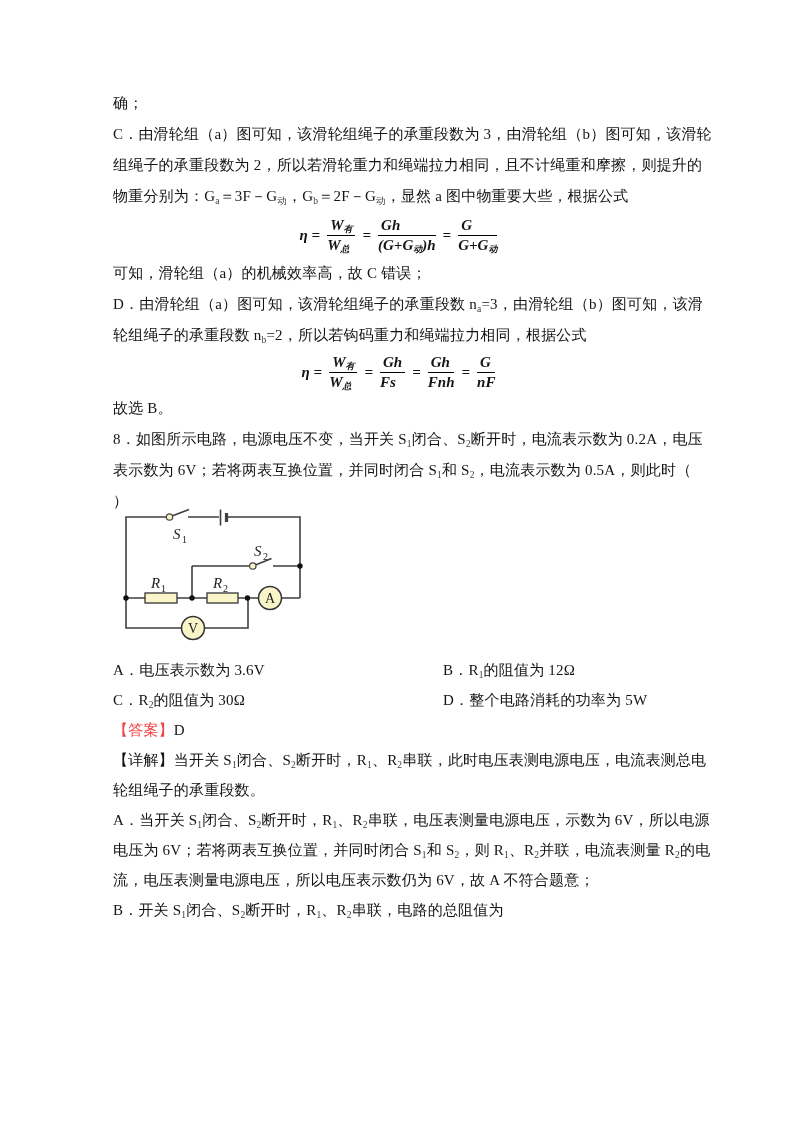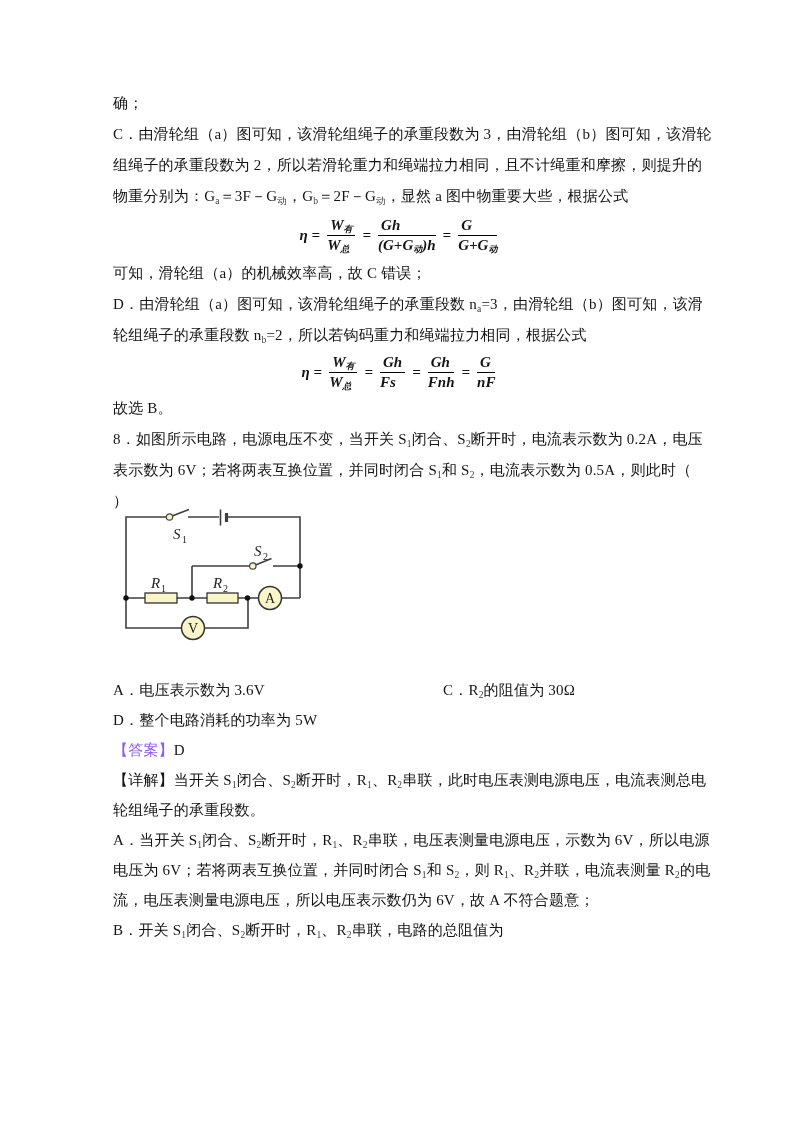--- a/index.html
+++ b/index.html
@@ -19,21 +19,21 @@
     height:31px;
     white-space:nowrap;
     letter-spacing:0.2px;
   }
   .ln sub, .opt sub{
     font-size:9.5px;
     line-height:0;
     vertical-align:-3px;
     color:#3c3c3c;
   }
-  .blue{color:#8b5cf6;}
+  .blue{color:#ef4444;}
   
   .formula{
     display:flex;justify-content:center;align-items:center;
     gap:7px;
     font-weight:bold;font-style:italic;
     font-size:15px;line-height:1.1;
   }
   .formula.f1{height:46px;}
   .formula.f2{height:42px;}
   .frac{display:inline-flex;flex-direction:column;text-align:left;vertical-align:middle;}
@@ -41,21 +41,21 @@
   .frac .den{display:block;padding-top:1px;}
   .frac sub,.fsym sub{font-size:9px;line-height:0;vertical-align:-2px;}
   
   .figure{height:130px;position:relative;}
   .figure svg{position:absolute;left:5px;top:-10px;}
   .circ-label{font-family:"Liberation Serif","DejaVu Serif",serif;font-style:italic;font-size:15px;fill:#222;}
   .circ-sub{font-family:"Liberation Serif","DejaVu Serif",serif;font-size:10px;fill:#222;}
   .meter-letter{font-family:"Liberation Serif","DejaVu Serif",serif;font-size:14px;fill:#222;text-anchor:middle;}
   
   .options{
-    margin-top:28px;
+    margin-top:8px;
     display:grid;
     grid-template-columns:330px auto;
   }
   .opt{
     font-size:15px;line-height:30px;height:30px;white-space:nowrap;letter-spacing:0.2px;
   }
   .lower .ln{line-height:30px;height:30px;}
 </style>
 </head>
 <body>
@@ -154,20 +154,21 @@
       <text class="circ-sub" x="43" y="85">1</text>
       <text class="circ-label" x="95" y="81">R</text>
       <text class="circ-sub" x="105" y="85">2</text>
       <text class="meter-letter" x="152" y="96">A</text>
       <text class="meter-letter" x="75" y="126">V</text>
     </svg>
   </div>
 
   <div class="options">
     <div class="opt"><span>A．电压表示数为 3.6V</span></div>
+    <div class="opt"><span>B．R</span><sub>1</sub><span>的阻值为 12Ω</span></div>
     <div class="opt"><span>C．R</span><sub>2</sub><span>的阻值为 30Ω</span></div>
     <div class="opt"><span>D．整个电路消耗的功率为 5W</span></div>
   </div>
 
   <div class="lower">
     <div class="ln"><span class="blue">【答案】</span><span>D</span></div>
     <div class="ln"><span>【详解】当开关 S</span><sub>1</sub><span>闭合、S</span><sub>2</sub><span>断开时，R</span><sub>1</sub><span>、R</span><sub>2</sub><span>串联，此时电压表测电源电压，电流表测总电</span></div>
     <div class="ln"><span>轮组绳子的承重段数。</span></div>
     <div class="ln"><span>A．当开关 S</span><sub>1</sub><span>闭合、S</span><sub>2</sub><span>断开时，R</span><sub>1</sub><span>、R</span><sub>2</sub><span>串联，电压表测量电源电压，示数为 6V，所以电源</span></div>
     <div class="ln"><span>电压为 6V；若将两表互换位置，并同时闭合 S</span><sub>1</sub><span>和 S</span><sub>2</sub><span>，则 R</span><sub>1</sub><span>、R</span><sub>2</sub><span>并联，电流表测量 R</span><sub>2</sub><span>的电</span></div>

